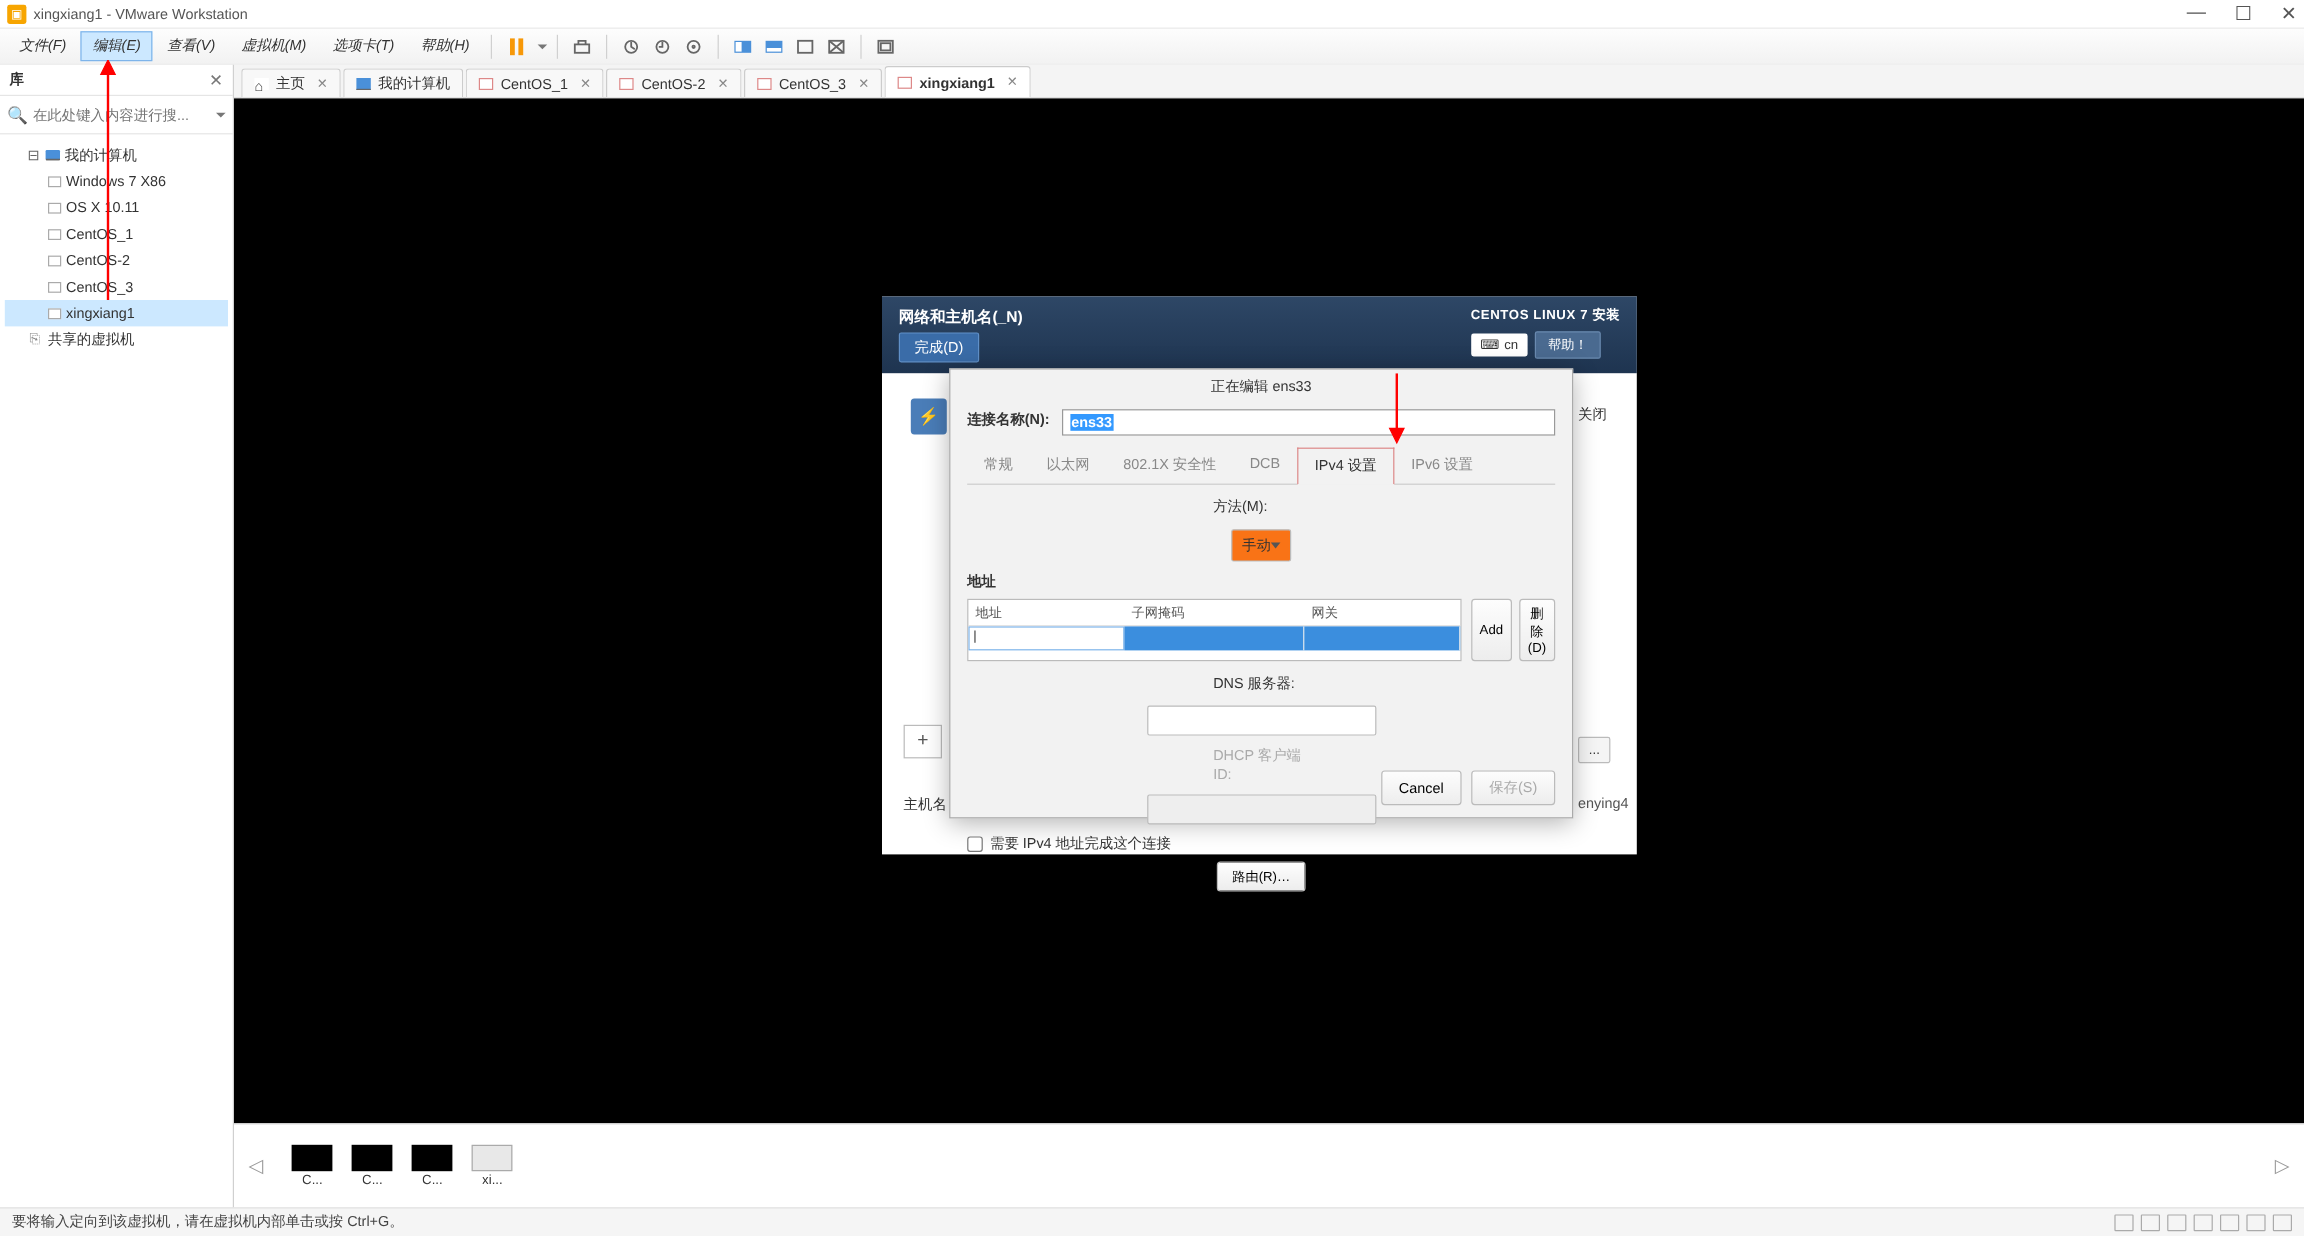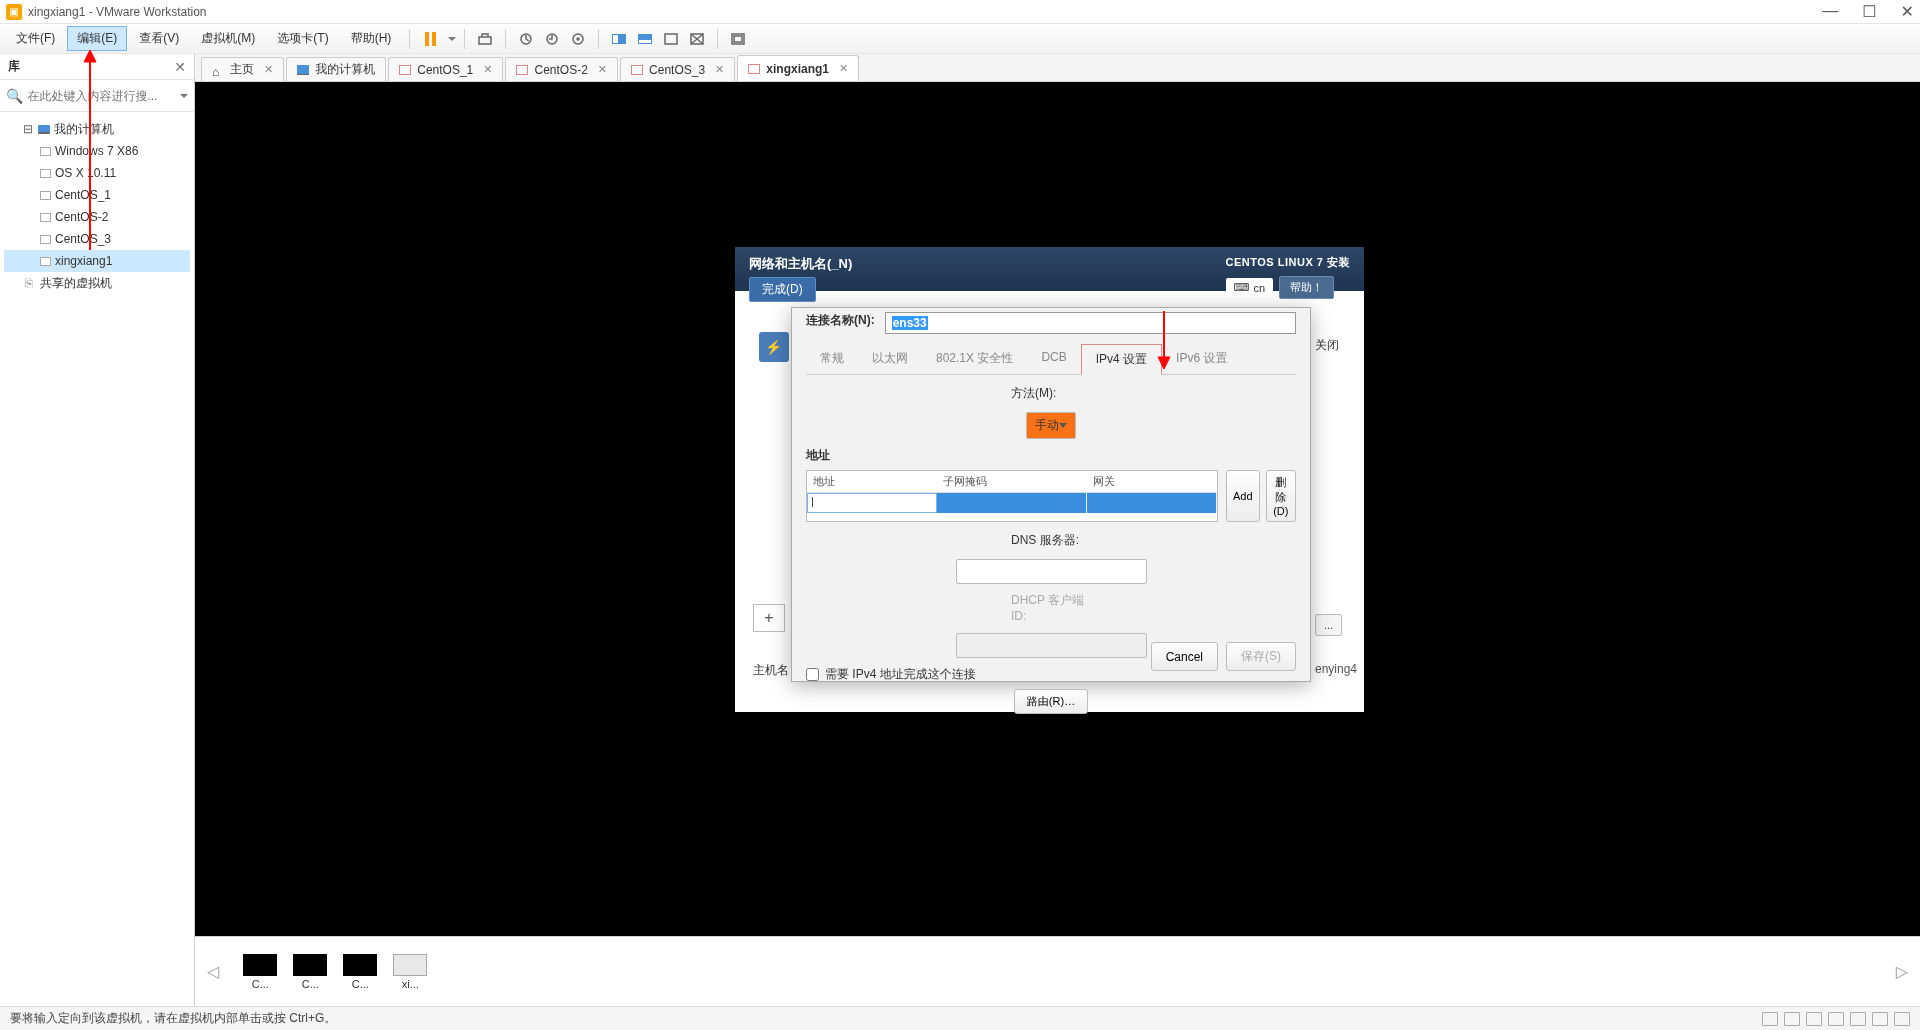--- a/index.html
+++ b/index.html
@@ -6,21 +6,21 @@
 body { background: #fff; font-size: 12px; color: #333; overflow: hidden; width: 1920px; height: 1030px; position: relative; }
 
 
 .titlebar { height: 24px; background: #fff; border-bottom: 1px solid #e5e5e5; display: flex; align-items: center; padding: 0 6px; }
 .titlebar .app-icon { width: 16px; height: 16px; background: #f7a500; border-radius: 2px; margin-right: 6px; display:flex; align-items:center; justify-content:center; font-size:10px; color:#fff;}
 .titlebar .title-text { font-size: 12px; color: #555; }
 .titlebar .win-ctrls { margin-left: auto; display: flex; gap: 24px; color:#555; }
 .titlebar .win-ctrls span { cursor: default; font-size: 16px; }
 
 
-.menubar { height: 30px; border-bottom: 1px solid #e5e5e5; display: flex; align-items: center; padding: 0 6px; gap: 2px; background: linear-gradient(#fdfdfd,#f2f2f2); }
+.menubar { height: 30px; border-bottom: 1px solid #e5e5e5; display: flex; align-items: center; padding: 0 6px; gap: 2px; background: linear-gradient(#fdfdfd,#f2f2f2); font-style: italic; }
 .menuitem { padding: 4px 10px; font-size: 12px; color:#333; }
 .menuitem.highlight { border:1px solid #7eb4ea; background:#cce8ff; padding:3px 9px; }
 .toolsep { width:1px; height:20px; background:#d0d0d0; margin:0 6px; }
 .toolbtn { width:24px; height:24px; display:flex; align-items:center; justify-content:center; color:#555; border-radius:2px; }
 .toolbtn svg { width:16px; height:16px; }
 .pause-bars { display:flex; gap:3px; padding:0 4px;}
 .pause-bars span { width:4px; height:14px; background:#f79808;}
 .dropdown-caret { border-top:4px solid #777; border-left:4px solid transparent; border-right:4px solid transparent; margin-left:4px;}
 
 
@@ -52,21 +52,21 @@
 .tab .tic.home { border:none; font-size:12px;}
 .tab .tic.pc { background:#4a90d9; border:none; border-bottom:1px solid #666;}
 .tab .tic.linux { border-color:#d88; }
 .tab .xx { color:#888; font-size:11px; margin-left:4px;}
 .tab.active .label { font-weight: bold; }
 
 .vm-canvas { flex:1; background:#000; position:relative; overflow:hidden;}
 .vm-white { position:absolute; left:540px; top:165px; width:629px; height:465px; background:#fff; box-shadow:0 2px 10px rgba(0,0,0,0.3);}
 
 
-.inst-head { height:44px; background:linear-gradient(#2e4766,#1e3450); color:#fff; padding:8px 14px; position:relative;}
+.inst-head { height:64px; background:linear-gradient(#2e4766,#1e3450); color:#fff; padding:8px 14px; position:relative;}
 .inst-head .title { font-size:13px; font-weight:bold;}
 .inst-head .done-btn { margin-top:4px; display:inline-block; background:#3a6ca8; border:1px solid #6090c8; padding:3px 12px; font-size:12px; border-radius:2px;}
 .inst-head .right-block { position:absolute; right:14px; top:8px; text-align:right;}
 .inst-head .right-block .prod { font-size:11px; letter-spacing:0.5px;font-weight:bold;}
 .inst-head .right-block .lang-row { margin-top:6px; display:flex; gap:6px; align-items:center;}
 .inst-head .lang-box { background:#fff; color:#333; padding:3px 8px; font-size:11px; border-radius:2px; display:flex; align-items:center; gap:4px;}
 .inst-head .help-btn { background:#4a6a90; border:1px solid #6a8ab0; padding:3px 10px; font-size:11px; border-radius:2px;}
 
 
 .dialog { position:absolute; left:596px; top:225px; width:520px; height:375px; background:#f2f2f2; border:1px solid #aaa; box-shadow:0 4px 20px rgba(0,0,0,0.3);}
@@ -334,20 +334,21 @@
       <div class="under-left">
         <div class="netic">⚡</div>
       </div>
       <div class="under-plus">+</div>
       <div class="under-hostlabel">主机名</div>
       <div class="under-closeword">关闭</div>
       <div class="under-rightbtn">...</div>
       <div class="under-enying">enying4</div>
 
       <div class="dialog">
+        <div class="dlg-title">正在编辑 ens33</div>
         <div class="dlg-row">
           <label>连接名称(N):</label>
           <div class="conn" style="flex:1; border:1px solid #999; background:#fff; padding:3px 6px;">
             <span class="seltext">ens33</span>
           </div>
         </div>
         <div class="dlg-tabs">
           <div class="dlg-tab">常规</div>
           <div class="dlg-tab">以太网</div>
           <div class="dlg-tab">802.1X 安全性</div>

